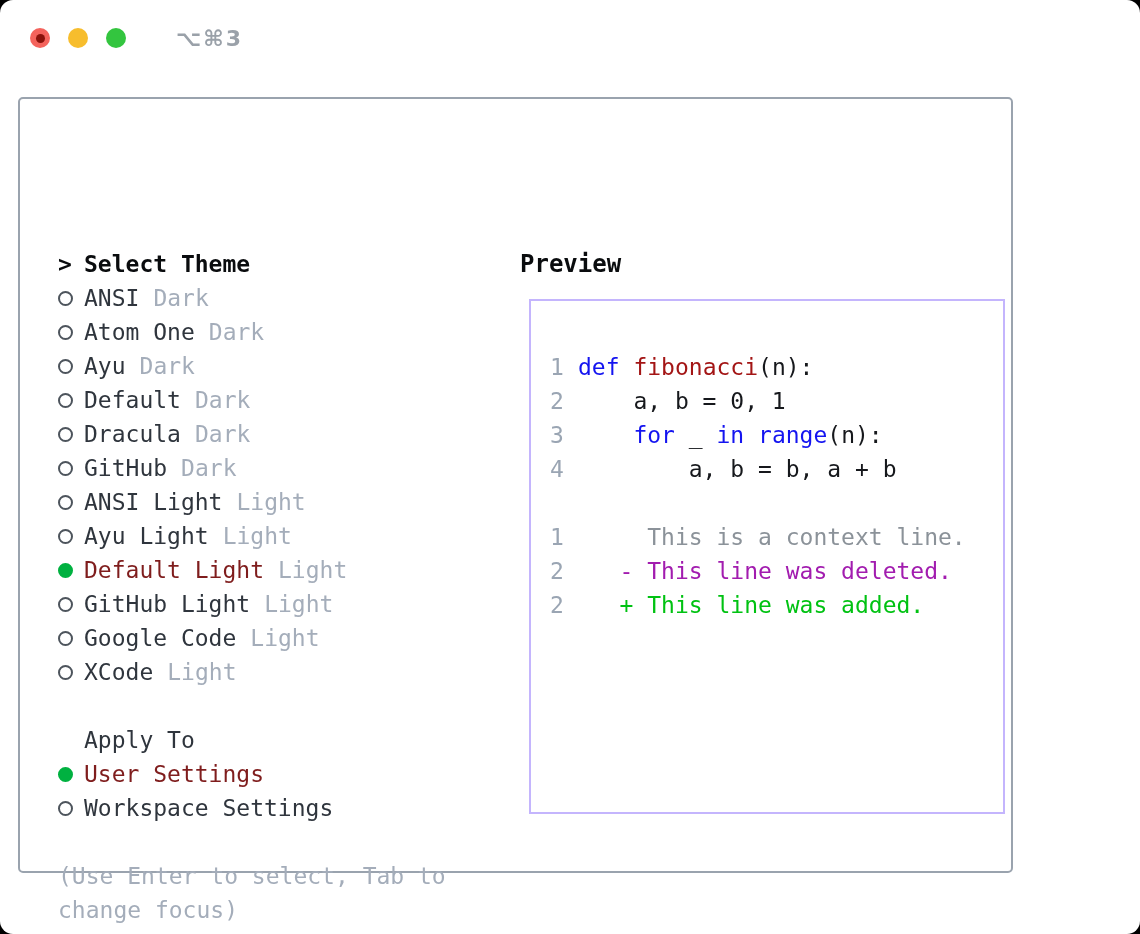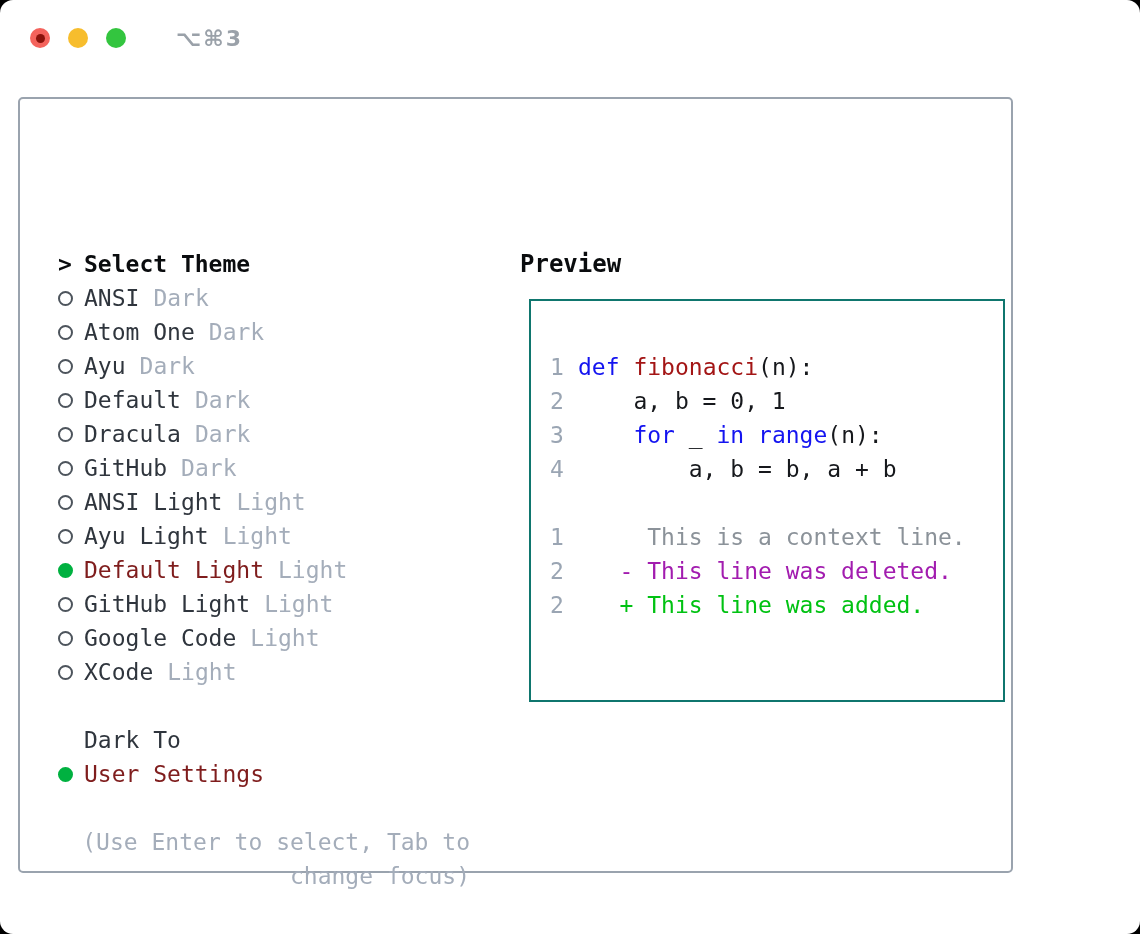--- a/index.html
+++ b/index.html
@@ -34,26 +34,26 @@
   .prompt{display:inline-block;width:26px;font-weight:700;color:#0a0c0e;}
   .indent{margin-left:26px;}
   .marker{
     flex:none;width:15px;height:15px;margin-right:11px;border-radius:50%;
     border:2px solid #4d545c;box-sizing:border-box;background:transparent;
   }
   .marker.sel{border-color:#00b140;background:#00b140;}
   .iname{color:#2f353d;}
   .iname.green{color:#7f1d1d;}
   .variant{color:#a4adba;margin-left:14px;}
-  .help{width:412px;color:#a4adba;margin-top:0;text-align:right;}
+  .help{width:412px;color:#a4adba;margin-top:0;}
   
   .preview-title{position:absolute;left:500px;top:148px;font-size:24px;line-height:34px;font-weight:700;color:#0a0c0e;}
   .preview-box{
-    position:absolute;left:509px;top:200px;width:476px;height:403px;box-sizing:border-box;
-    border:2px solid #0f766e;background:#fff;padding:49px 0 0 19px;overflow:hidden;
+    position:absolute;left:509px;top:200px;width:476px;height:515px;box-sizing:border-box;
+    border:2px solid #c4b5fd;background:#fff;padding:49px 0 0 19px;overflow:hidden;
   }
   .code-line{white-space:pre;font-size:23px;line-height:34px;height:34px;}
   .ln{display:inline-block;width:28px;color:#9aa5b3;}
   .plain{color:#16181c;}
   .kw{color:#1414f0;}
   .fn{color:#a31515;}
   .ctx{color:#8b9299;}
   .del{color:#a21caf;text-align:right;}
   .add{color:#00c212;margin-top:42px;}
 </style>
@@ -86,24 +86,25 @@
           <div class="row"><span class="marker"></span><span class="iname">GitHub</span><span class="variant">Dark</span></div>
           <div class="row"><span class="marker"></span><span class="iname">ANSI Light</span><span class="variant">Light</span></div>
           <div class="row"><span class="marker"></span><span class="iname">Ayu Light</span><span class="variant">Light</span></div>
           <div class="row"><span class="marker sel"></span><span class="iname green">Default Light</span><span class="variant">Light</span></div>
           <div class="row"><span class="marker"></span><span class="iname">GitHub Light</span><span class="variant">Light</span></div>
           <div class="row"><span class="marker"></span><span class="iname">Google Code</span><span class="variant">Light</span></div>
           <div class="row"><span class="marker"></span><span class="iname">XCode</span><span class="variant">Light</span></div>
         </div>
       <div class="row blank"></div>
       <div class="row">
-        <span class="indent">Dark To</span>
+        <span class="indent">Apply To</span>
       </div>
       <div id="apply-list">
           <div class="row"><span class="marker sel"></span><span class="iname green">User Settings</span></div>
+          <div class="row"><span class="marker"></span><span class="iname">Workspace Settings</span></div>
         </div>
       <div class="row blank"></div>
       <div class="help">(Use Enter to select, Tab to change focus)</div>
     </div>
 
     <div class="preview-title">Preview</div>
     <div class="preview-box">
       <div id="code-lines">
           <div class="code-line"><span class="ln">1</span><span class="code"><span class="kw">def</span><span class="plain"> </span><span class="fn">fibonacci</span><span class="plain">(n):</span></span></div>
           <div class="code-line"><span class="ln">2</span><span class="code"><span class="plain">    a, b = 0, 1</span></span></div>

